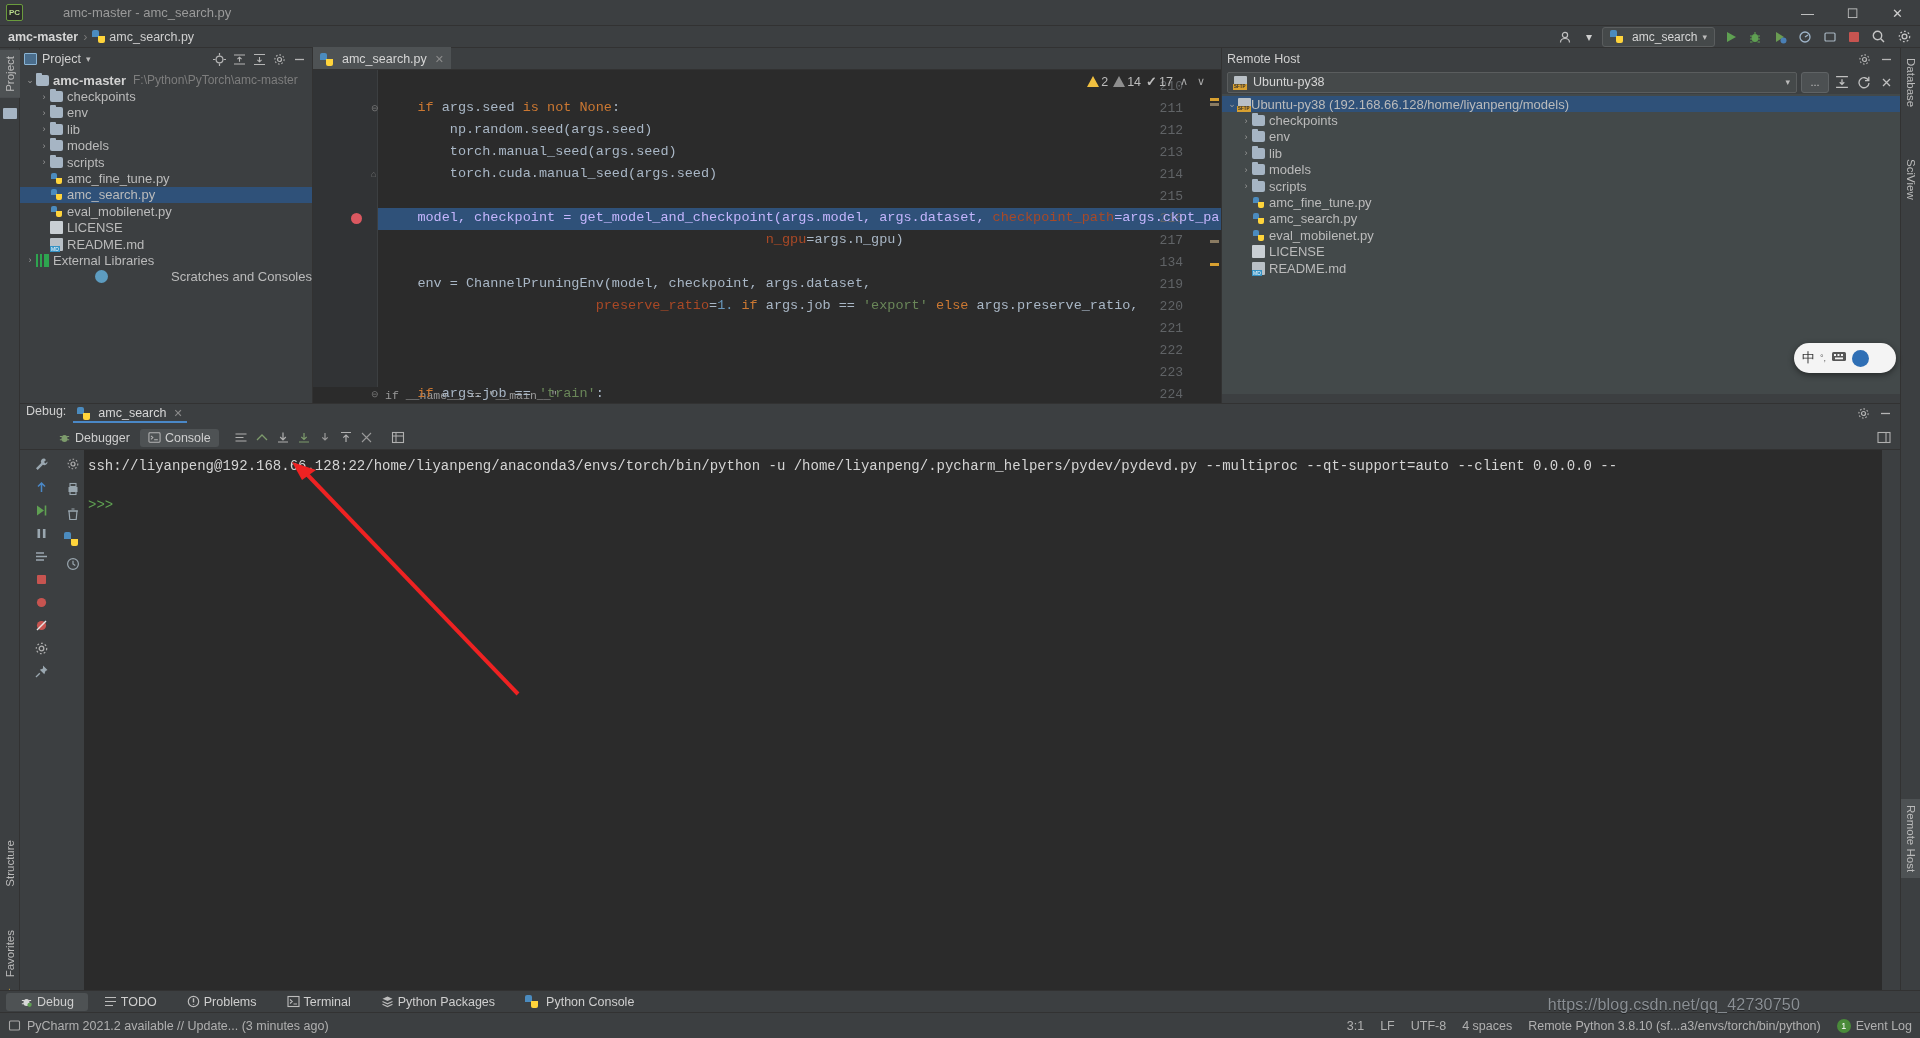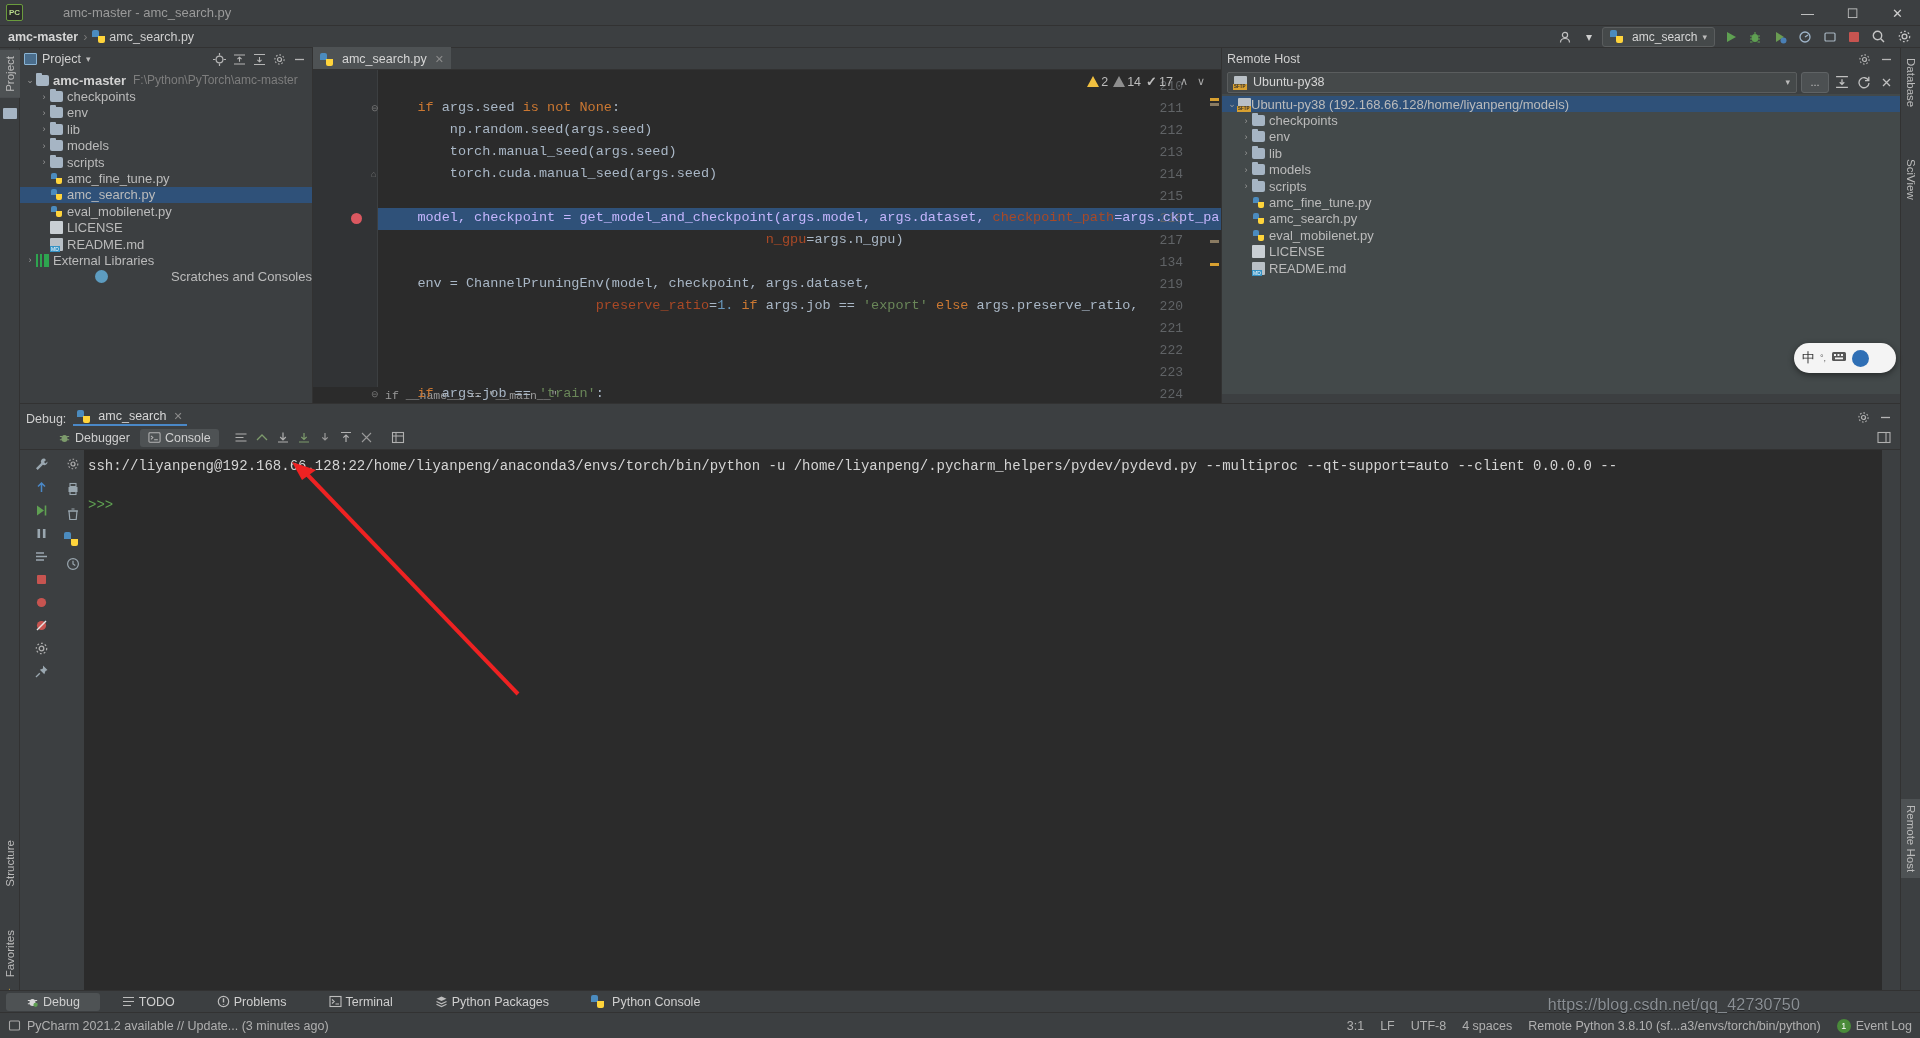--- a/index.html
+++ b/index.html
@@ -243,21 +243,21 @@
     box-shadow:0 2px 6px rgba(0,0,0,.45);
   }
   .ime .dot-blue { width:17px;height:17px;border-radius:50%;background:#2f6fb5; }
 
   
   .debug-panel {
     position:absolute; left:20px; top:403px; width:1880px; height:605px;
     background:#3c3f41; border-top:1px solid #323232;
   }
   .debug-head {
-    height:22px; display:flex; align-items:flex-end; gap:7px; padding:0 6px;
+    height:22px; display:flex; align-items:flex-start; gap:7px; padding:0 6px;
     font-size:12.5px; color:#d0d0d0;
   }
   .debug-tab {
     display:flex; align-items:center; gap:4px; font-size:12.5px; color:#d6d6d6;
     border-bottom:2px solid #4a88c7; padding:2px 4px 1px 4px;
   }
   .debug-subbar {
     height:24px; display:flex; align-items:center; gap:2px; padding-left:30px;
     background:#3c3f41; border-bottom:1px solid #323232;
   }
@@ -299,21 +299,21 @@
   
   .annot-arrow { position:absolute; left:0; top:0; pointer-events:none; }
 
   
   .bottombar {
     position:absolute; left:0; bottom:26px; width:1920px; height:22px;
     background:#3c3f41; display:flex; align-items:center; gap:2px; padding-left:6px;
     border-top:1px solid #323232;
   }
   .bw-item {
-    display:flex; align-items:center; gap:4px; padding:2px 20px; font-size:12.5px;
+    display:flex; align-items:center; gap:4px; padding:2px 14px; font-size:12.5px;
     color:#cfcfcf; border-radius:3px;
   }
   .bw-item.active { background:#4e5254; }
 
   
   .statusbar {
     position:absolute; left:0; bottom:0; width:1920px; height:26px;
     background:#3c3f41; display:flex; align-items:center; padding:0 8px;
     font-size:12.5px; color:#b0b0b0; border-top:1px solid #323232;
   }

